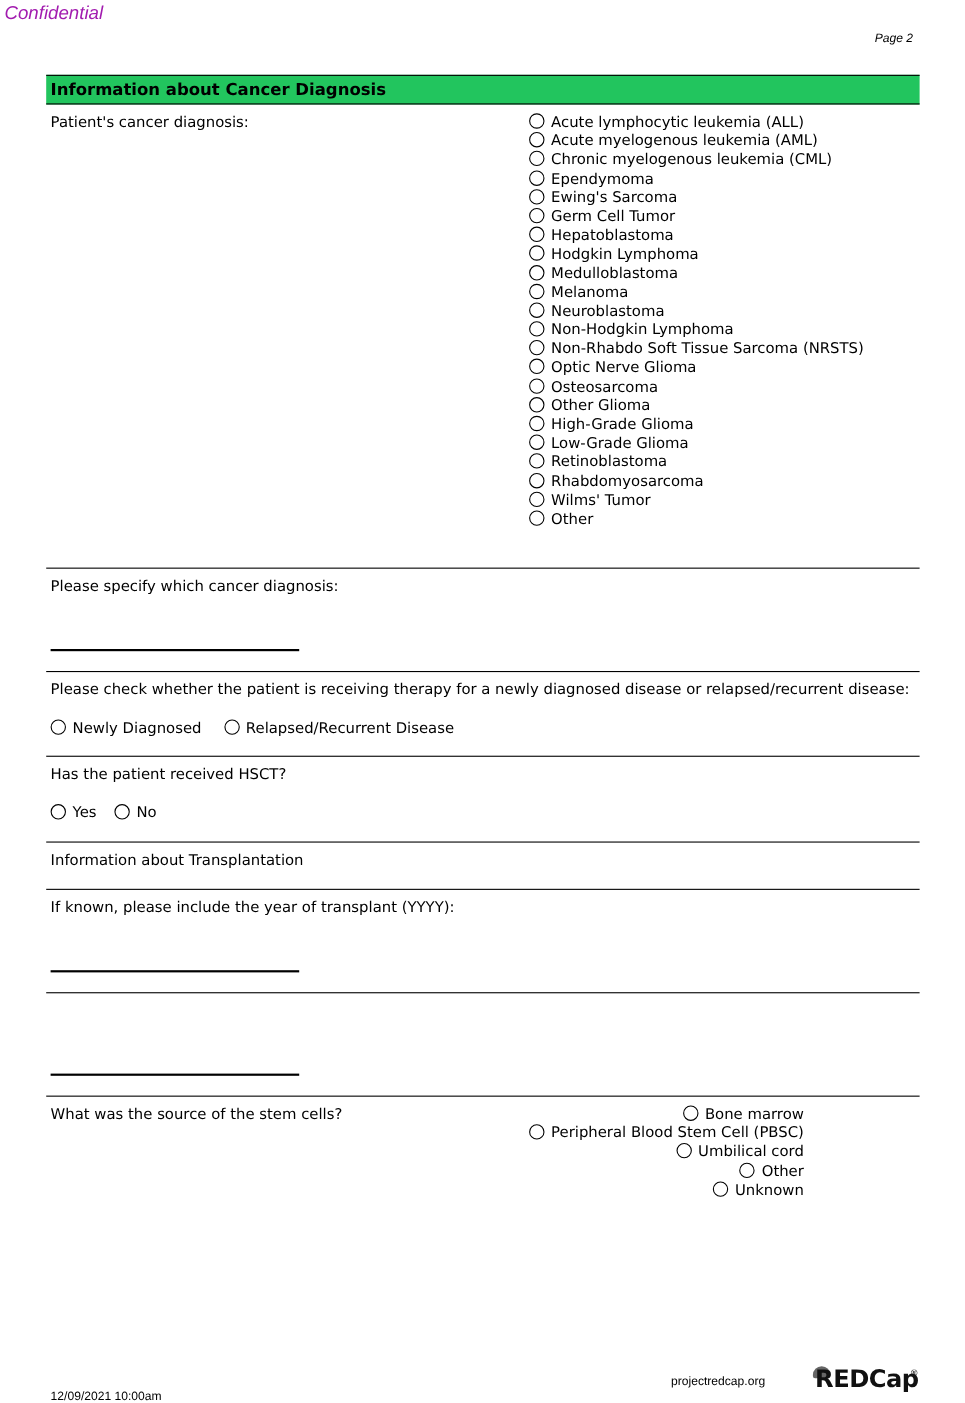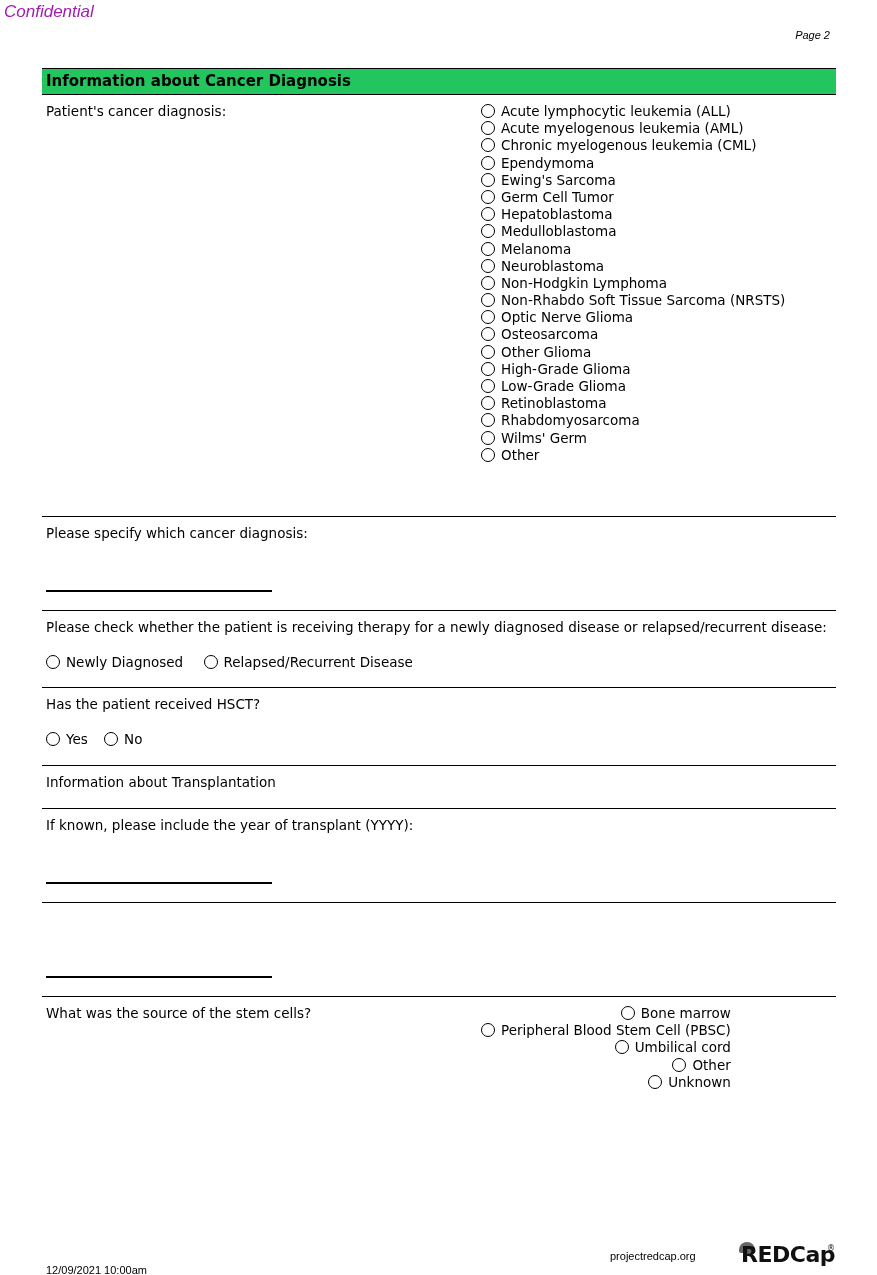--- a/index.html
+++ b/index.html
@@ -70,33 +70,34 @@
   <div class="field" style="height:421px;">
     <div class="label" style="position:absolute;top:8px;">Patient's cancer diagnosis:</div>
     <div class="opt-list" style="top:8px;" id="diag-list">
         <div class="opt"><span class="radio"></span><span>Acute lymphocytic leukemia (ALL)</span></div>
         <div class="opt"><span class="radio"></span><span>Acute myelogenous leukemia (AML)</span></div>
         <div class="opt"><span class="radio"></span><span>Chronic myelogenous leukemia (CML)</span></div>
         <div class="opt"><span class="radio"></span><span>Ependymoma</span></div>
         <div class="opt"><span class="radio"></span><span>Ewing's Sarcoma</span></div>
         <div class="opt"><span class="radio"></span><span>Germ Cell Tumor</span></div>
         <div class="opt"><span class="radio"></span><span>Hepatoblastoma</span></div>
+        <div class="opt"><span class="radio"></span><span>Hodgkin Lymphoma</span></div>
         <div class="opt"><span class="radio"></span><span>Medulloblastoma</span></div>
         <div class="opt"><span class="radio"></span><span>Melanoma</span></div>
         <div class="opt"><span class="radio"></span><span>Neuroblastoma</span></div>
         <div class="opt"><span class="radio"></span><span>Non-Hodgkin Lymphoma</span></div>
         <div class="opt"><span class="radio"></span><span>Non-Rhabdo Soft Tissue Sarcoma (NRSTS)</span></div>
         <div class="opt"><span class="radio"></span><span>Optic Nerve Glioma</span></div>
         <div class="opt"><span class="radio"></span><span>Osteosarcoma</span></div>
         <div class="opt"><span class="radio"></span><span>Other Glioma</span></div>
         <div class="opt"><span class="radio"></span><span>High-Grade Glioma</span></div>
         <div class="opt"><span class="radio"></span><span>Low-Grade Glioma</span></div>
         <div class="opt"><span class="radio"></span><span>Retinoblastoma</span></div>
         <div class="opt"><span class="radio"></span><span>Rhabdomyosarcoma</span></div>
-        <div class="opt"><span class="radio"></span><span>Wilms' Germ</span></div>
+        <div class="opt"><span class="radio"></span><span>Wilms' Tumor</span></div>
         <div class="opt"><span class="radio"></span><span>Other</span></div>
       </div>
   </div>
 
   <div class="field" style="height:93px;">
     <div class="label" style="position:absolute;top:8px;">Please specify which cancer diagnosis:</div>
     <div class="blank-line" style="top:73px;"></div>
   </div>
 
   <div class="field" style="height:76px;">

